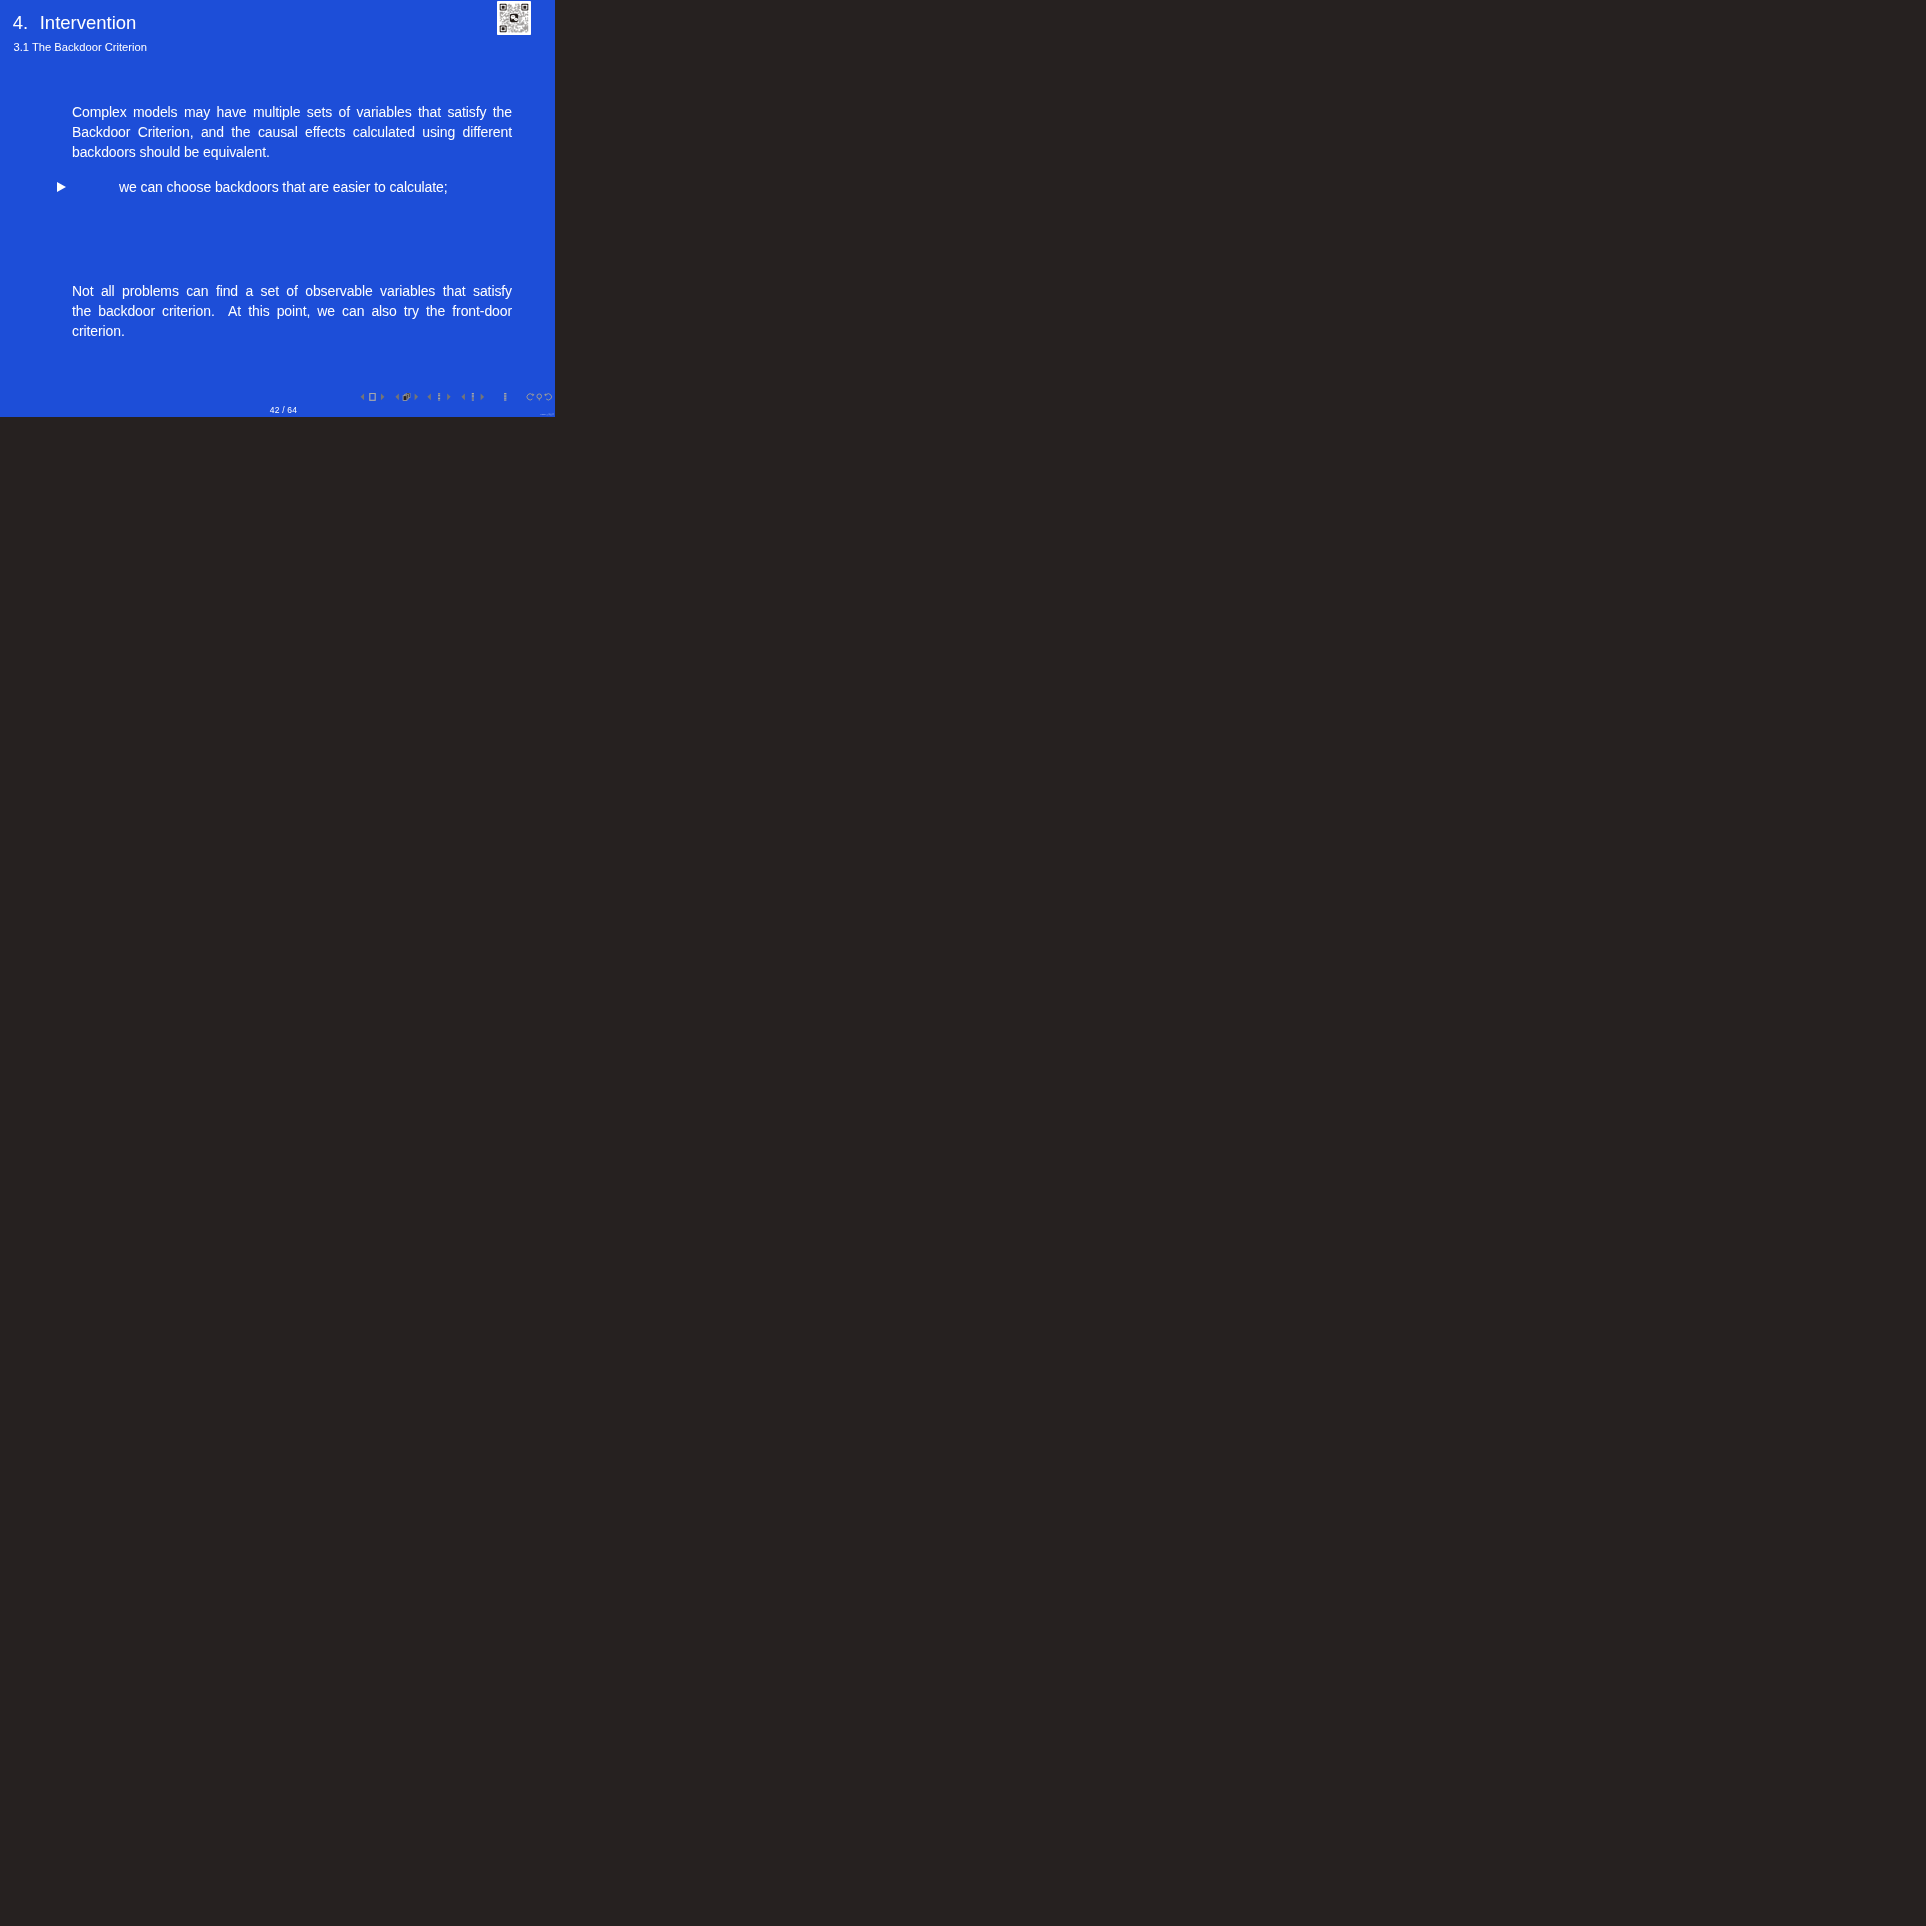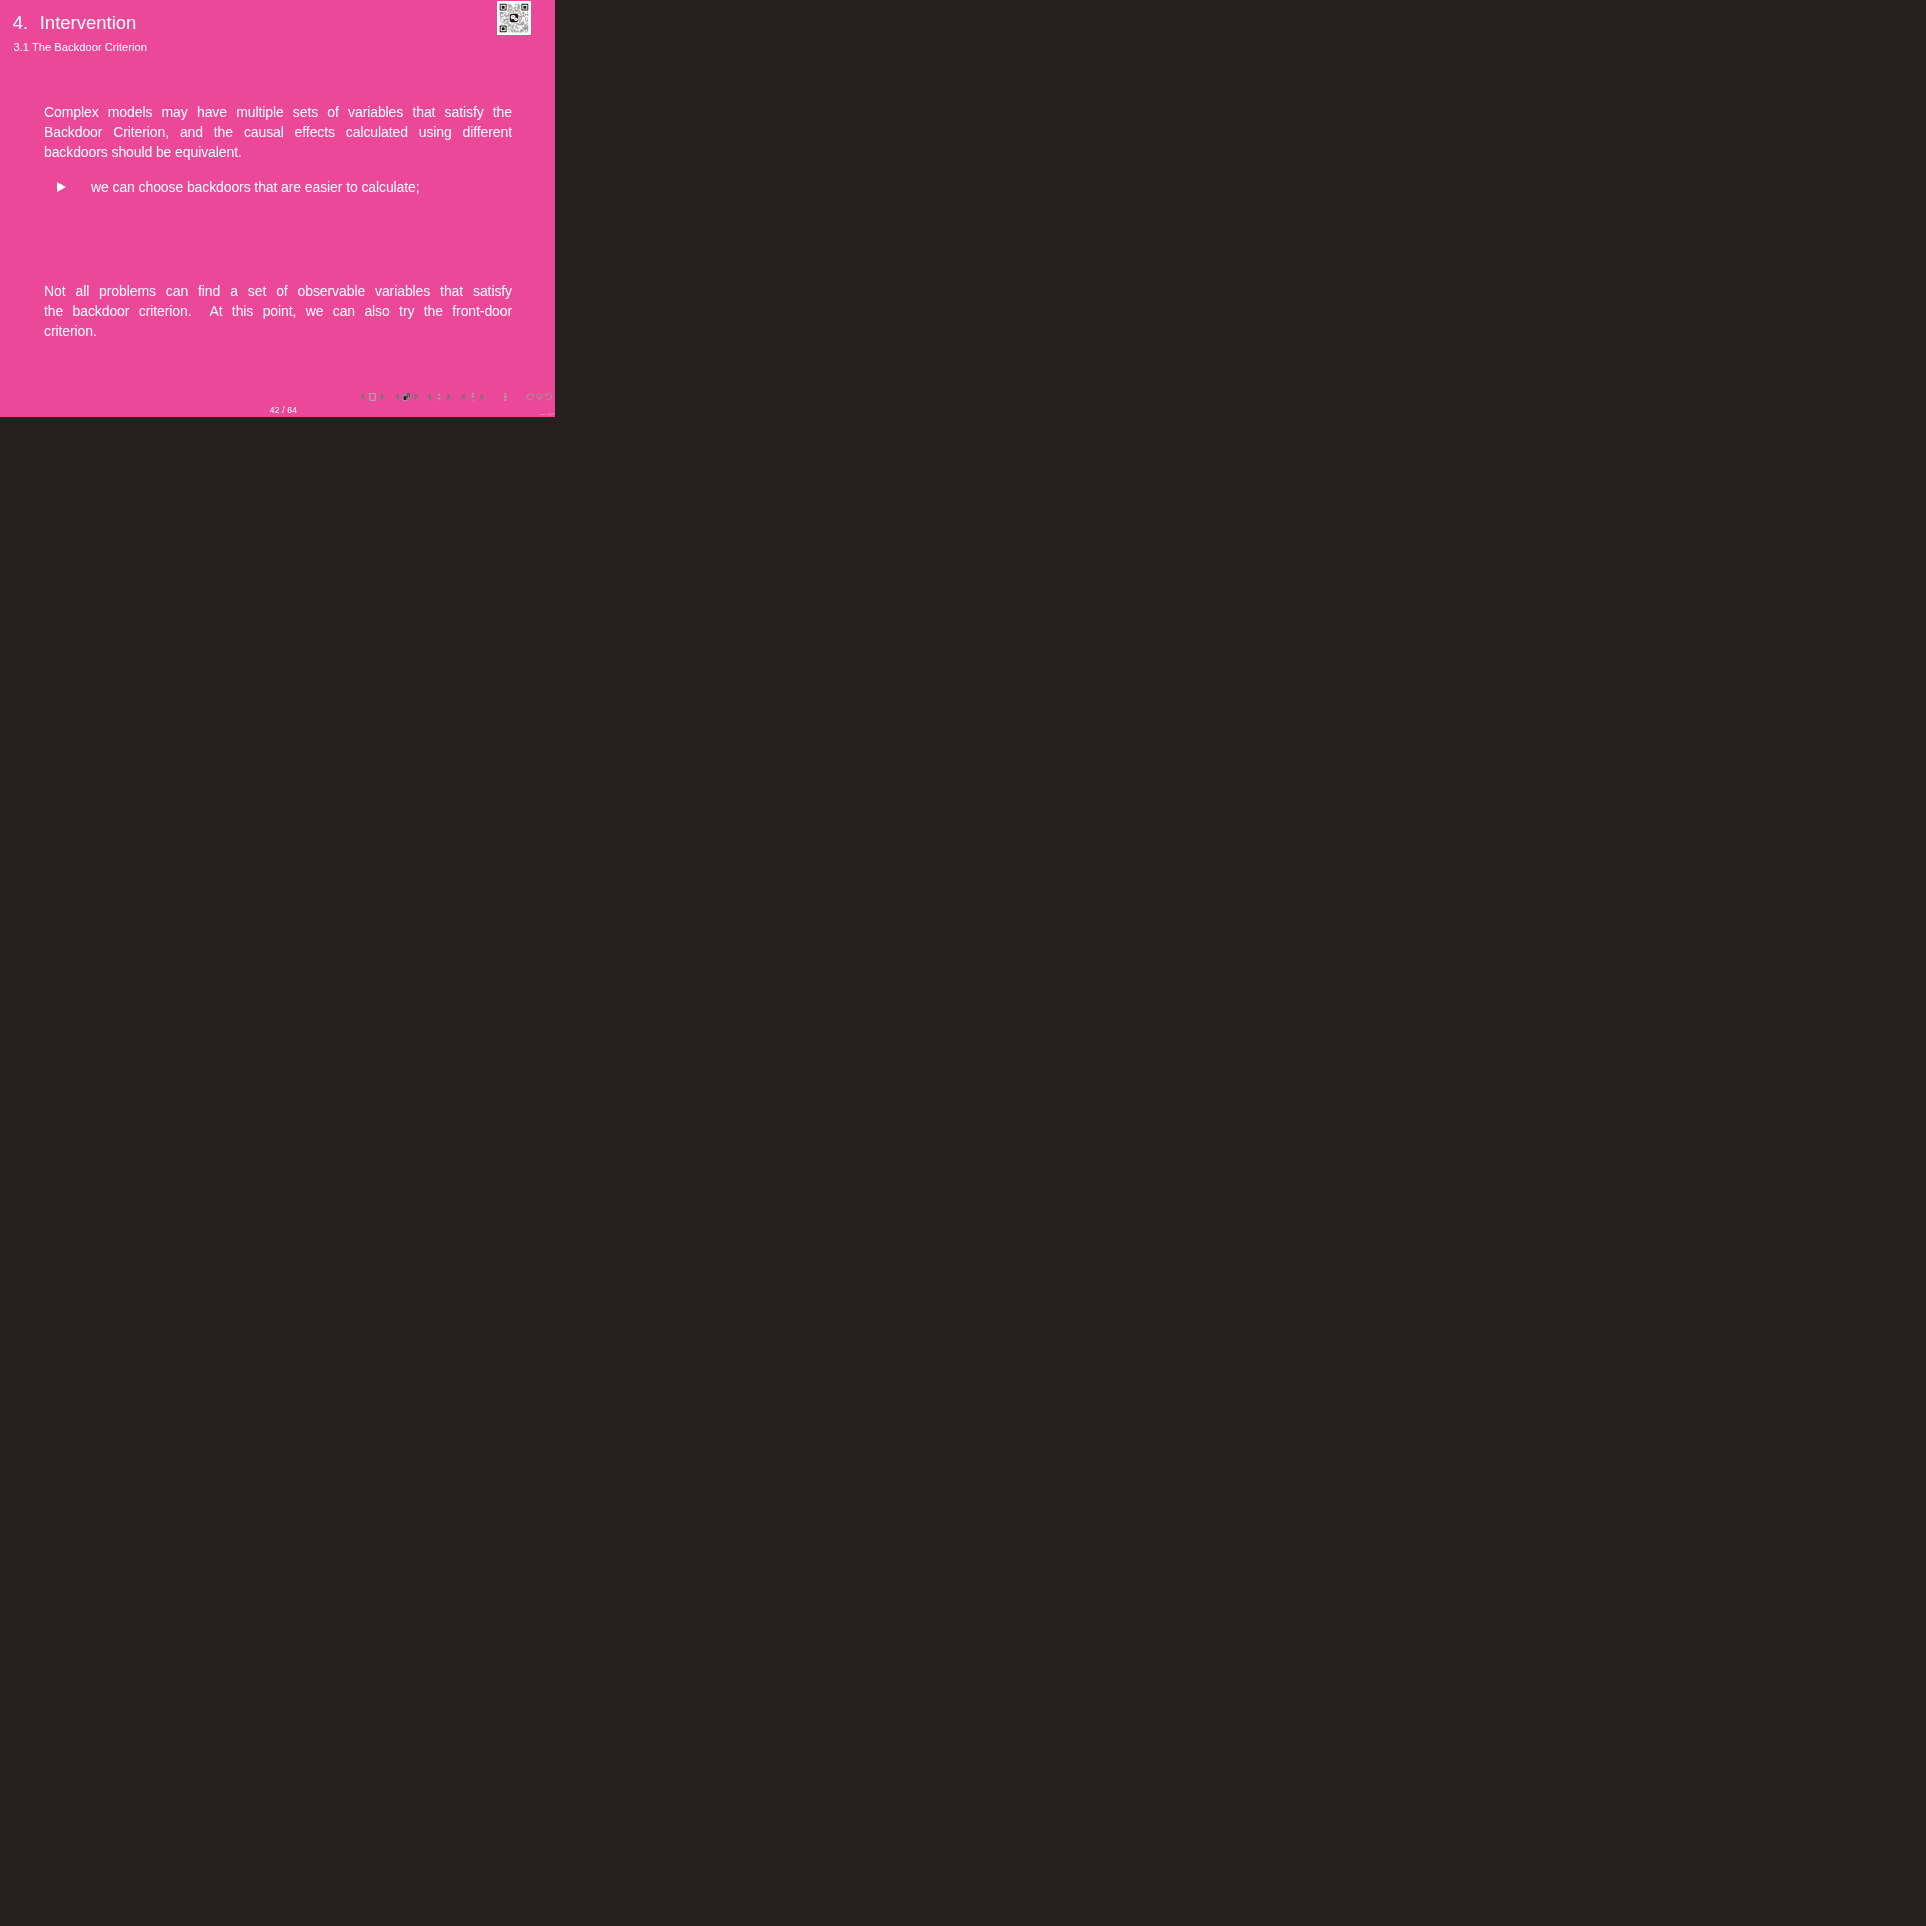--- a/index.html
+++ b/index.html
@@ -1,25 +1,25 @@
 <!DOCTYPE html>
 <html style="font-size:6.2px"><head>
 <meta charset="utf-8">
 <style>
   html,body{margin:0;padding:0;background:#262120;}
   .slide{
     position:relative;width:555px;height:417px;overflow:hidden;
-    background:#ec4899;color:#fff;
+    background:#1d4ed8;color:#fff;
     font-family:"Liberation Sans","DejaVu Sans",sans-serif;
   }
   .title{position:absolute;left:12.7px;top:11.6px;font-size:18.5px;line-height:1.15;font-weight:400;white-space:nowrap;}
   .title .word{margin-left:11.6px;}
   .subtitle{position:absolute;left:13.5px;top:41px;font-size:11.2px;line-height:1.2;white-space:nowrap;}
   .qr{position:absolute;left:497px;top:0.8px;width:34px;height:34px;}
-  .body-line{font-size:14px;line-height:20px;letter-spacing:-0.1px;}
+  .body-line{font-size:14px;line-height:20px;letter-spacing:-0.1px;margin-left:28px;}
   .j{text-align:justify;text-align-last:justify;}
   #p1{position:absolute;left:44px;top:102px;width:468px;}
   #p2{position:absolute;left:44px;top:281px;width:468px;}
   #bullets{position:absolute;left:57px;top:177px;width:455px;}
   .bullet{position:relative;padding-left:34px;}
   .bullet + .bullet{margin-top:5.4px;}
   .tri{position:absolute;left:0;top:4.6px;width:0;height:0;
        border-left:9.2px solid #ffffff;border-top:5.4px solid transparent;border-bottom:5.4px solid transparent;}
   .page-number{position:absolute;left:0;right:0;bottom:1.9px;text-align:center;font-size:8.5px;letter-spacing:0.2px;margin-left:12px;}
   .navbar{position:absolute;right:1.9px;top:393px;height:8.5px;display:flex;align-items:center;}

